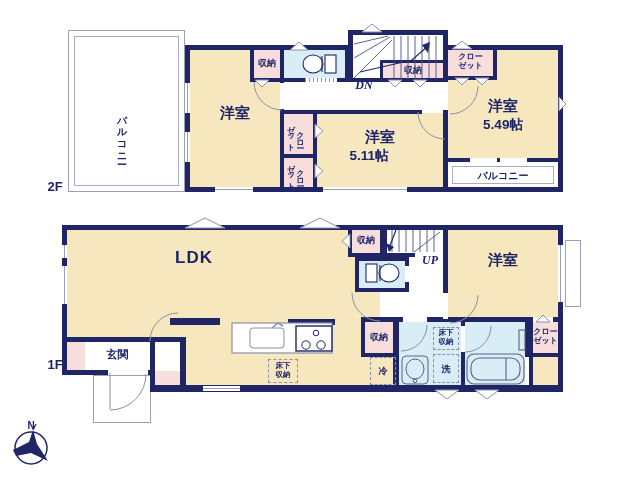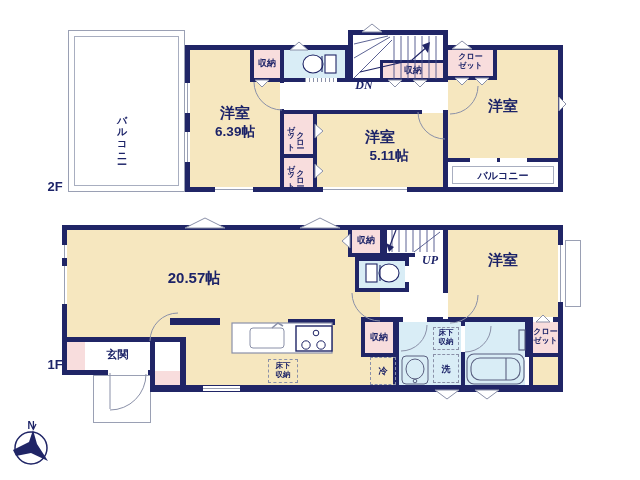--- a/index.html
+++ b/index.html
@@ -81,24 +81,24 @@
 
   <div class="winv" style="left:185px;top:83px;width:5px;height:30px;"></div>
   <div class="winv" style="left:185px;top:132px;width:5px;height:30px;"></div>
   <div class="winh" style="left:215px;top:187px;width:38px;height:5px;"></div>
   <div class="winh" style="left:323px;top:187px;width:84px;height:5px;"></div>
   <div class="winh" style="left:470px;top:158px;width:27px;height:4px;"></div>
   <div class="winh" style="left:500px;top:158px;width:27px;height:4px;"></div>
   <div class="hatch" style="left:305px;top:78px;width:32px;height:4px;"></div>
 
   <div class="lbl nm" style="left:190px;top:104px;width:90px;">洋室</div>
-  <div class="lbl ar" style="left:190px;top:124px;width:90px;">6.39帖</div>
   <div class="lbl nm" style="left:317px;top:128px;width:126px;">洋室</div>
-  <div class="lbl ar" style="left:317px;top:148px;width:104px;padding-left:20px;">5.11帖</div>
+  <div class="lbl ar" style="left:317px;top:148px;width:104px;">5.11帖</div>
   <div class="lbl nm" style="left:448px;top:97px;width:110px;">洋室</div>
+  <div class="lbl ar" style="left:448px;top:117px;width:110px;">5.49帖</div>
   <div class="lbl sm" style="left:250px;top:58px;width:34px;">収納</div>
   <div class="lbl sm" style="left:383px;top:65px;width:60px;">収納</div>
   <div class="lbl two" style="left:448px;top:52px;width:45px;">
     <span style="display:block;">クロー</span>
     <span style="display:block;">ゼット</span>
   </div>
   <div class="lbl vert two" style="left:286px;top:115px;height:38px;letter-spacing:0;">
     <span style="display:block;">クロー</span>
     <span style="display:block;">ゼット</span>
   </div>
@@ -173,21 +173,21 @@
   <div class="winv" style="left:62px;top:266px;width:5px;height:38px;"></div>
   <div class="winv" style="left:558px;top:245px;width:5px;height:57px;"></div>
   <div class="winh" style="left:203px;top:386px;width:37px;height:5px;"></div>
   <div class="grayrect" style="left:565px;top:240px;width:16px;height:67px;"></div>
 
   <div class="dash" style="left:268px;top:359px;width:30px;height:24px;"></div>
   <div class="dash" style="left:370px;top:357px;width:26px;height:28px;"></div>
   <div class="dash" style="left:433px;top:327px;width:26px;height:23px;"></div>
   <div class="dash" style="left:433px;top:354px;width:26px;height:29px;"></div>
 
-  <div class="lbl" style="left:134px;top:269px;width:120px;font-size:15px;">20.57帖</div>
+  <div class="lbl" style="left:144px;top:248px;width:100px;font-size:17px;letter-spacing:1px;">LDK</div>
   <div class="lbl nm" style="left:448px;top:251px;width:110px;">洋室</div>
   <div class="lbl" style="left:85px;top:348px;width:65px;font-size:11px;">玄関</div>
   <div class="lbl sm" style="left:348px;top:235px;width:36px;">収納</div>
   <div class="lbl sm" style="left:363px;top:332px;width:32px;">収納</div>
   <div class="lbl sm" style="left:368px;top:366px;width:30px;">冷</div>
   <div class="lbl sm" style="left:431px;top:364px;width:30px;">洗</div>
   <div class="lbl xs" style="left:268px;top:362px;width:30px;">
     <span style="display:block;">床下</span>
     <span style="display:block;">収納</span>
   </div>

